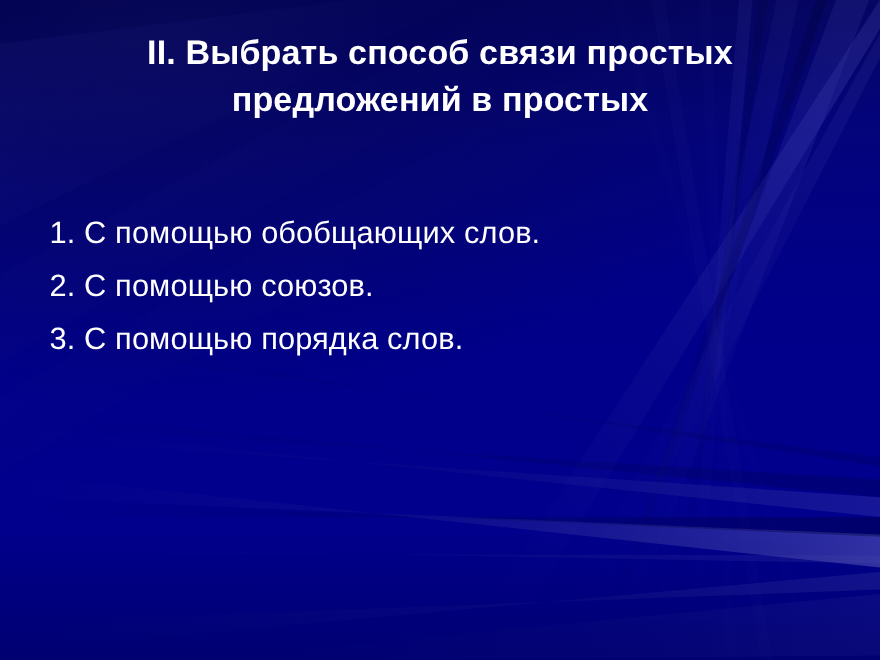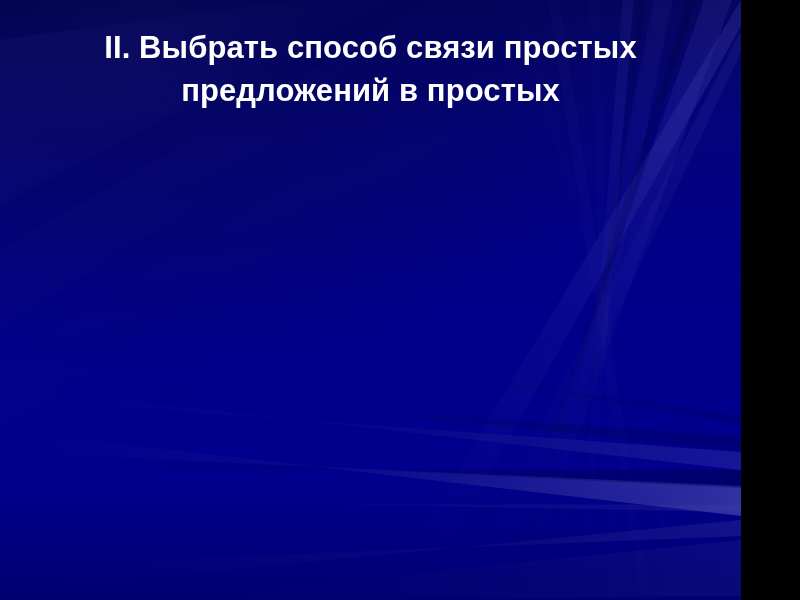--- a/index.html
+++ b/index.html
@@ -3,21 +3,21 @@
 <meta charset="utf-8">
 <title>Slide</title>
 <style>
   html, body {
     margin: 0;
     padding: 0;
     background: #000000;
   }
   .slide {
     position: relative;
-    width: 741px;
+    width: 800px;
     height: 600px;
     overflow: hidden;
     background: #6d28d9;
     font-family: "Liberation Sans", sans-serif;
     -webkit-font-smoothing: antialiased;
   }
 
   
   .bg-base {
     position: absolute;
@@ -152,15 +152,20 @@
 
   <div class="bg-vignette"></div>
 
   <div class="content">
 
     <div class="title-block">
       <div class="title-line">II. Выбрать способ связи простых</div>
       <div class="title-line">предложений в простых</div>
     </div>
 
+    <div class="list-block">
+      <div class="list-item">1. С помощью обобщающих слов.</div>
+      <div class="list-item">2. С помощью союзов.</div>
+      <div class="list-item">3. С помощью порядка слов.</div>
+    </div>
 
   </div>
 </div>
 
 </body></html>

